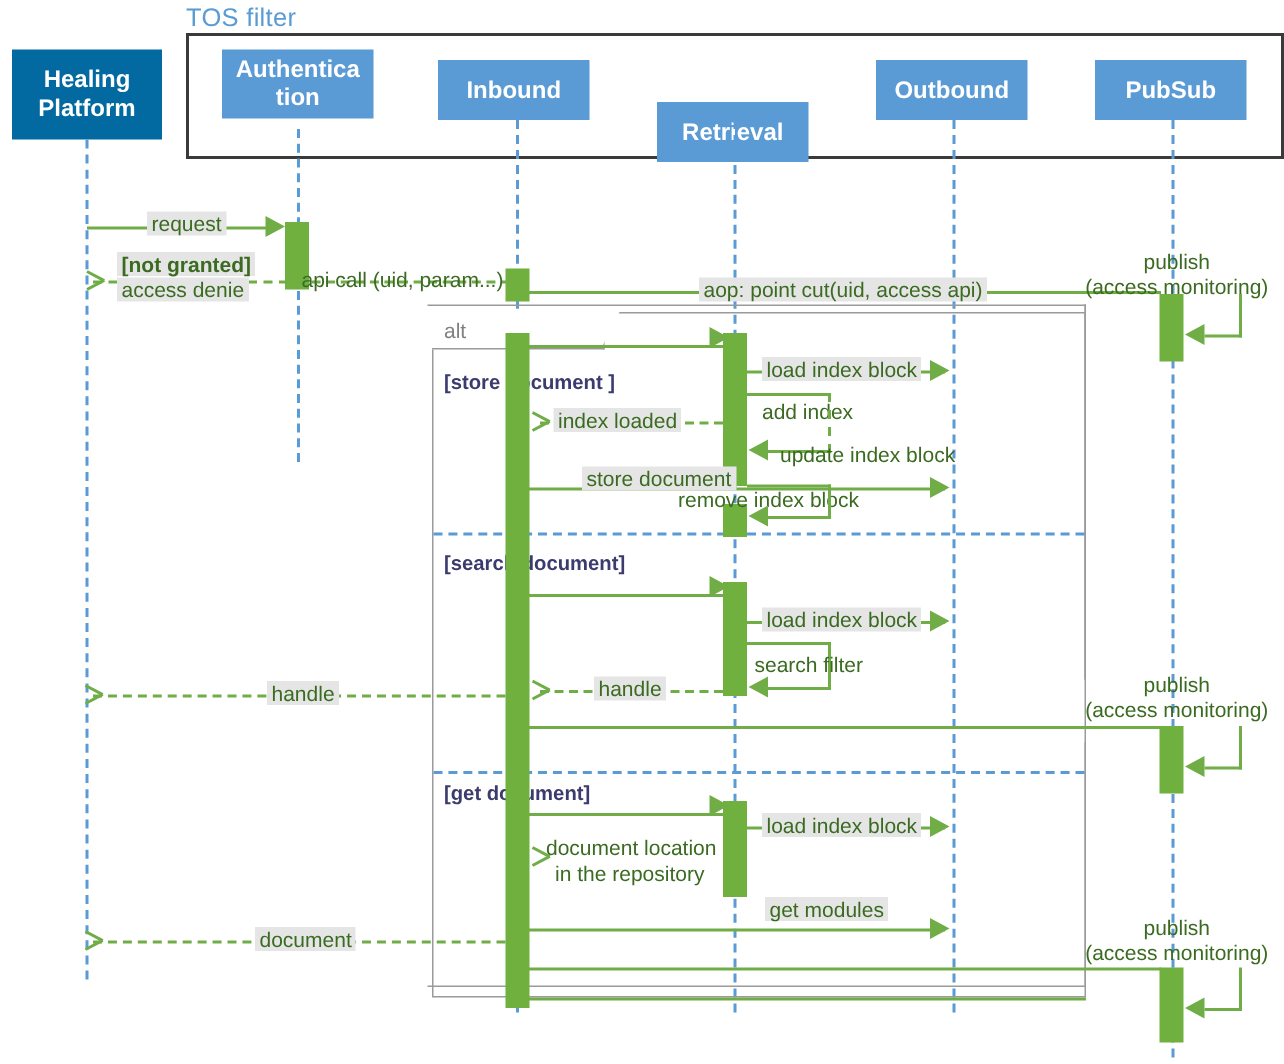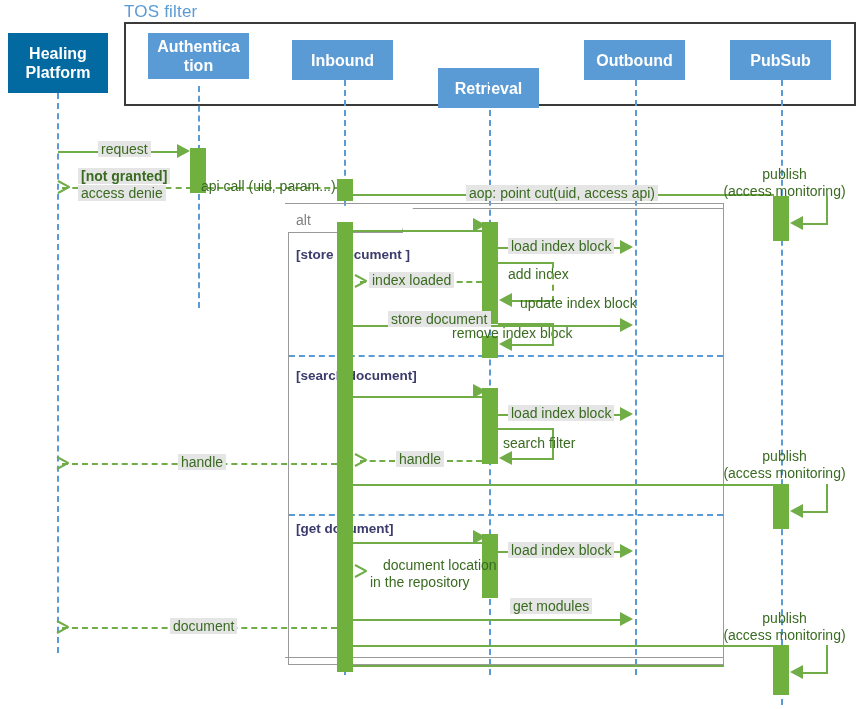--- a/index.html
+++ b/index.html
@@ -182,21 +182,21 @@
   <div class="ahead left" style="left:790px;top:504px;"></div>
 
   <div class="mline" style="left:352px;top:542px;width:130px;"></div>
   <div class="ahead right" style="left:473px;top:530px;"></div>
 
   <div class="mline" style="left:498px;top:551px;width:132px;"></div>
   <div class="ahead right" style="left:620px;top:544px;"></div>
   <div class="mlabel white" style="left:508px;top:542px;">load index block</div>
 
   <div class="ohead left" style="left:355px;top:564px;"></div>
-  <div class="mlabel" style="left:364px;top:557px;margin-left:19px;">document location</div>
+  <div class="mlabel" style="left:364px;top:557px;">document location</div>
   <div class="mlabel" style="left:370px;top:574px;">in the repository</div>
 
   <div class="mline" style="left:352px;top:619px;width:278px;"></div>
   <div class="ahead right" style="left:620px;top:612px;"></div>
   <div class="mlabel white" style="left:510px;top:598px;">get  modules</div>
 
   <div class="mline dash" style="left:62px;top:627px;width:275px;"></div>
   <div class="ohead left" style="left:57px;top:620px;"></div>
   <div class="mlabel white" style="left:170px;top:618px;">document</div>
 

